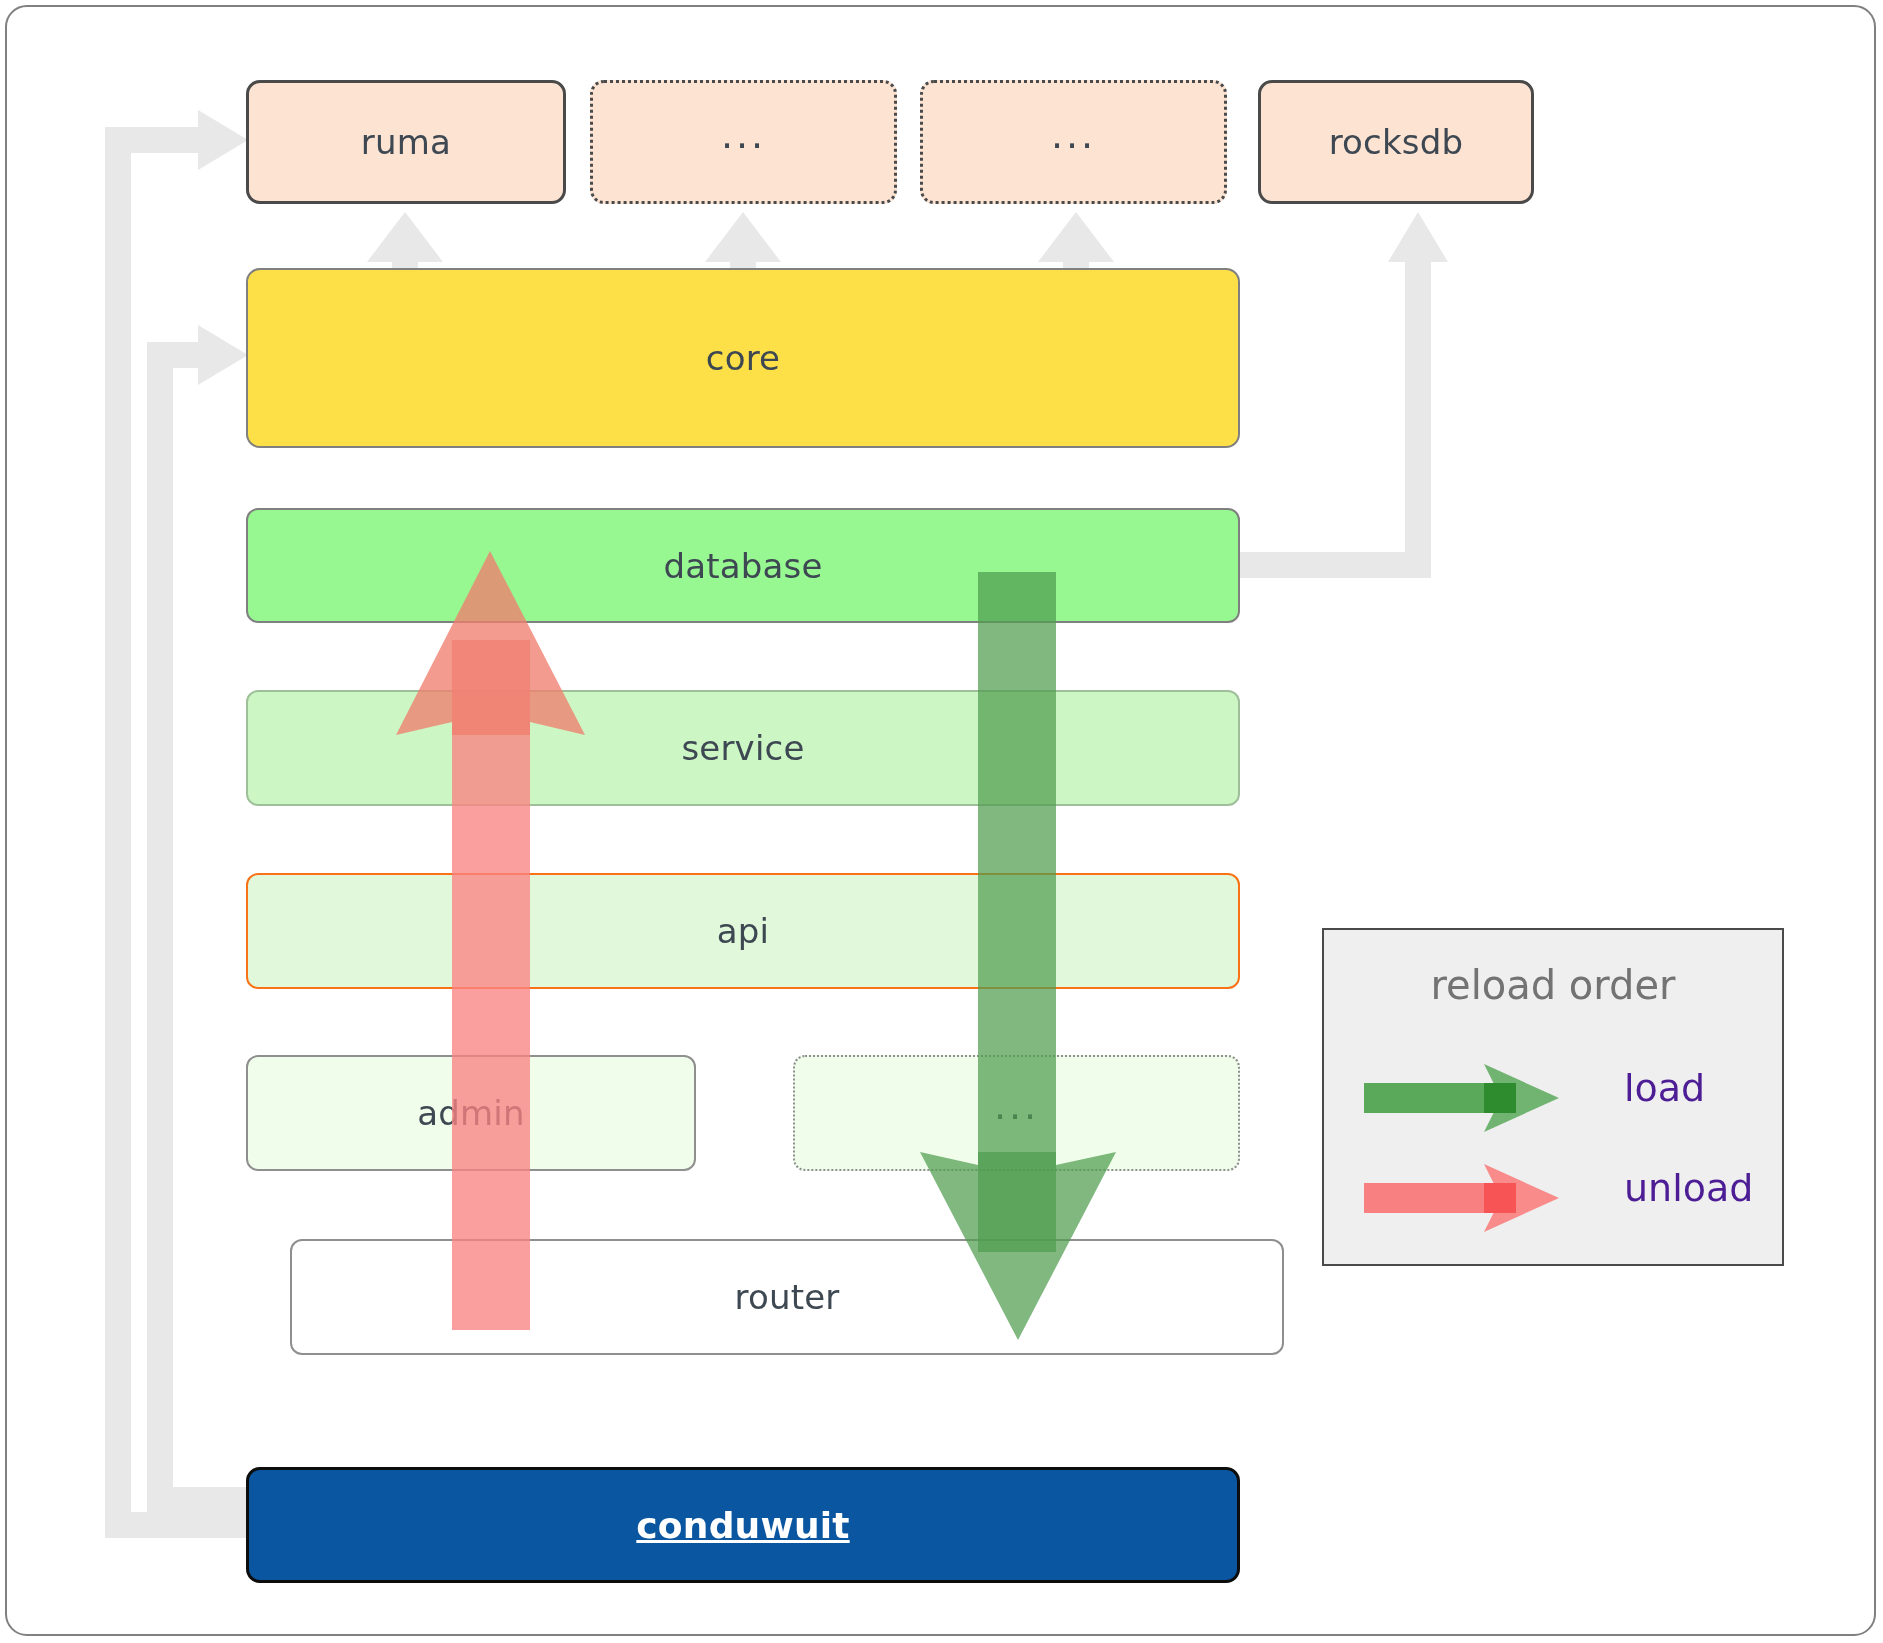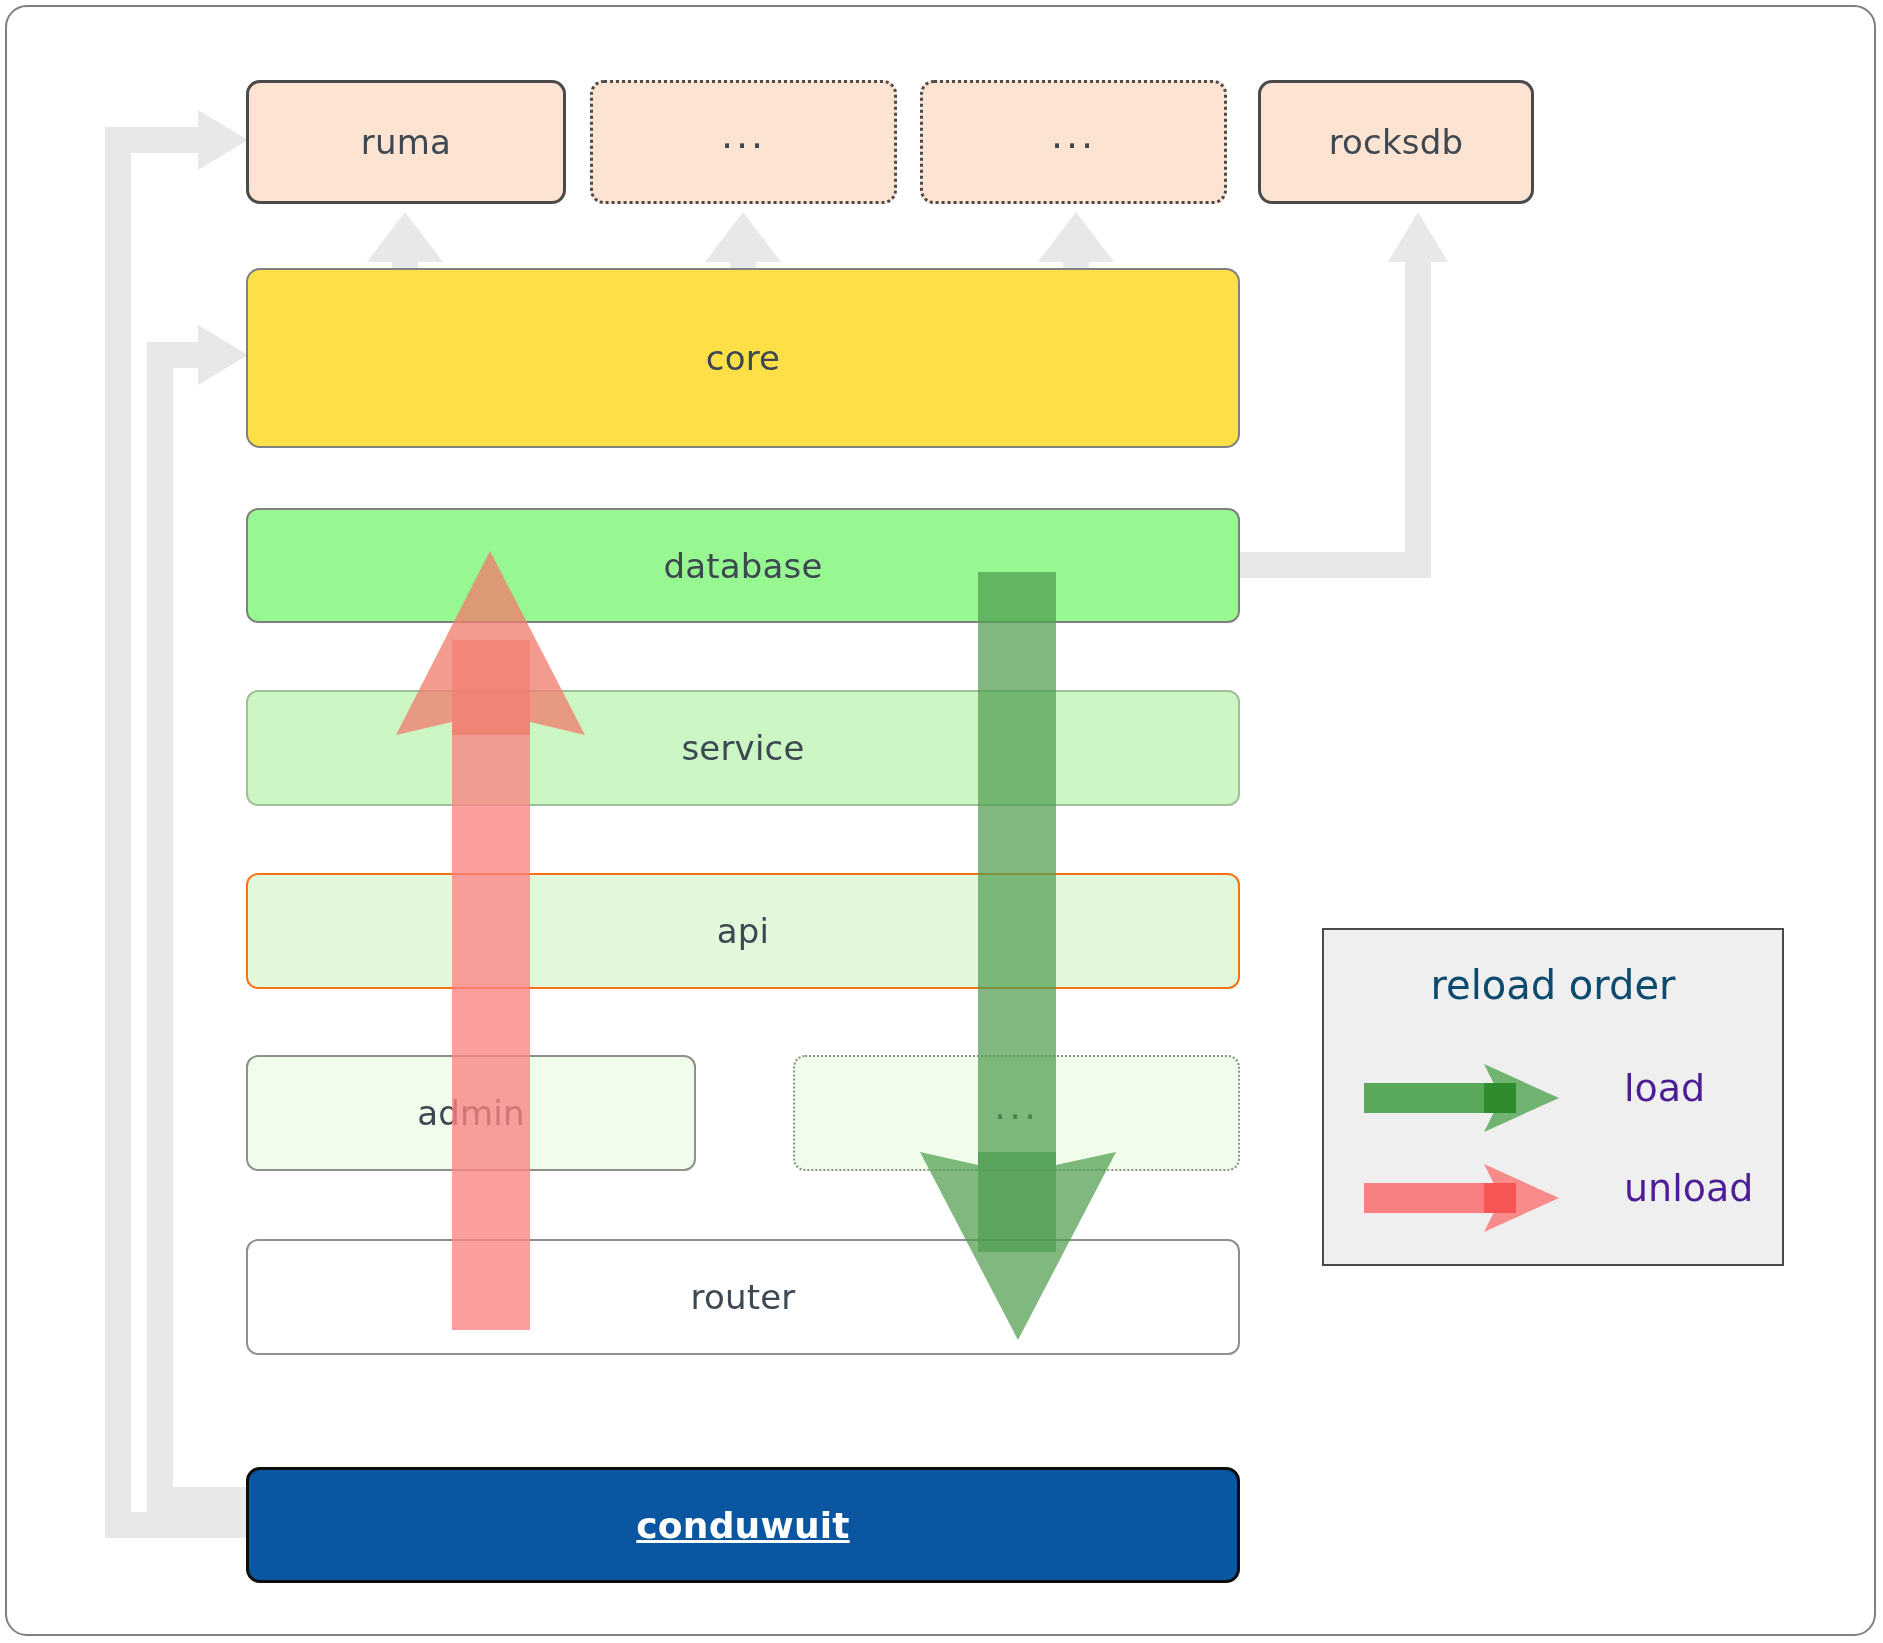--- a/index.html
+++ b/index.html
@@ -80,20 +80,21 @@
     background: #effdea;
     border: 2px solid #8f8f8f;
   }
   .dots-green {
     background: #effdea;
     border: 2px dotted #8f8f8f;
   }
   .router {
     background: #ffffff;
     border: 2px solid #8f8f8f;
+    margin-left: 44px;
   }
 
   
   .conduwuit {
     background: #0a56a0;
     border: 3px solid #0d0d0d;
     border-radius: 14px;
     color: #ffffff;
     font-size: 36px;
     font-weight: bold;
@@ -133,21 +134,21 @@
     border: 2px solid #4a4a4a;
     box-sizing: border-box;
     z-index: 6;
   }
   #legend-title {
     position: absolute;
     left: 0; right: 0;
     top: 32px;
     text-align: center;
     font-size: 40px;
-    color: #0c4a6e;
+    color: #737373;
   }
   .legend-row {
     position: absolute;
     left: 0;
     width: 100%;
     height: 80px;
   }
   .legend-row.r1 { top: 128px; }
   .legend-row.r2 { top: 228px; }
   .legend-label {

